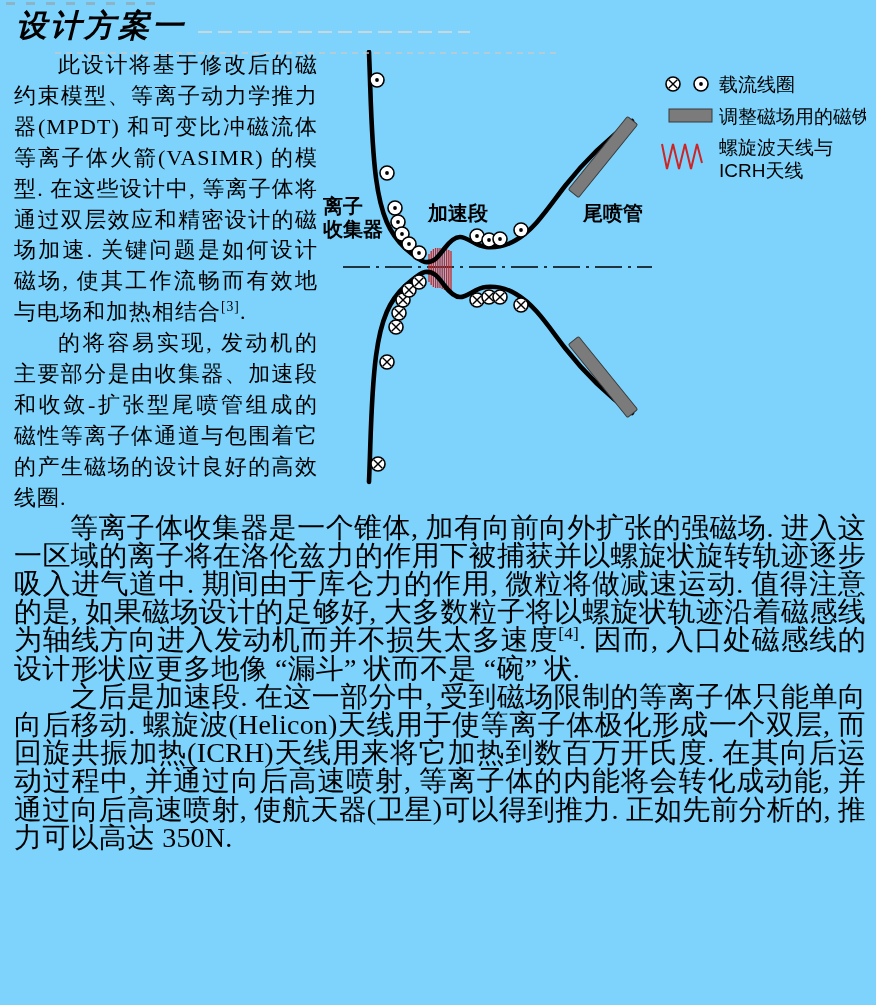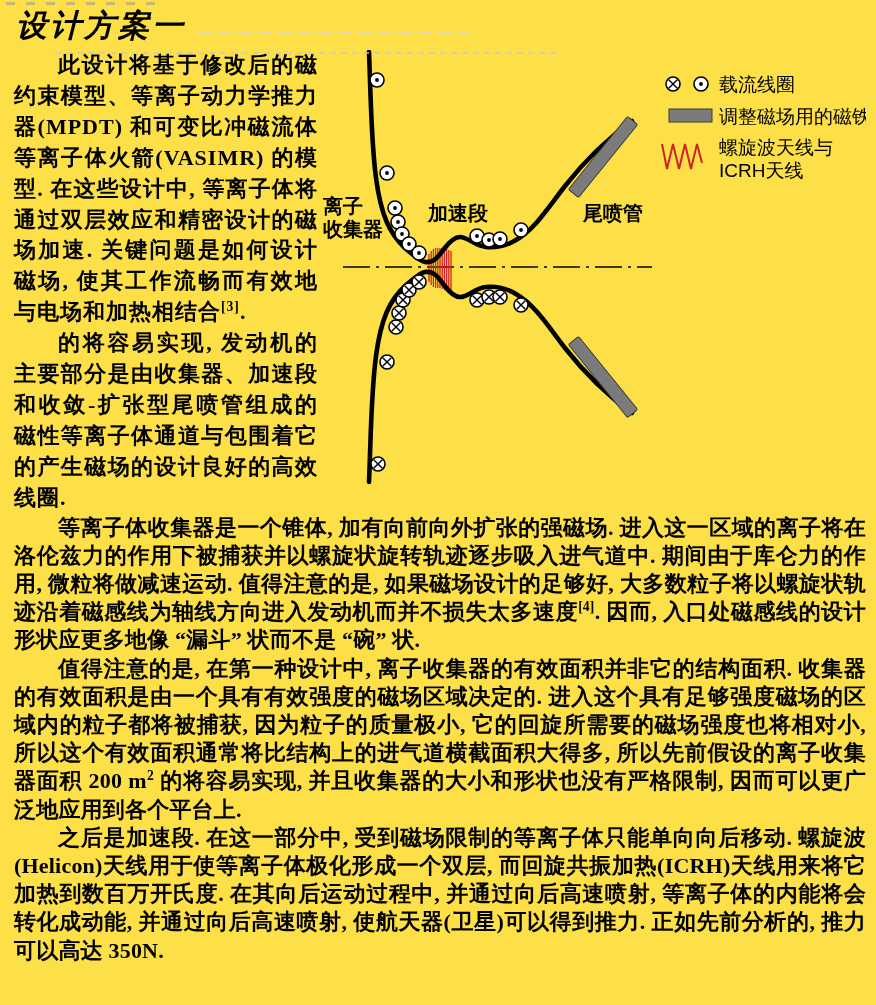--- a/index.html
+++ b/index.html
@@ -1,19 +1,19 @@
 <!DOCTYPE html>
 <html><head>
 <meta charset="utf-8">
 <style>
   html,body{margin:0;padding:0;background:#fff;}
   .page{
     position:relative;
     width:876px;height:1005px;
-    background:#fde047;color:#000;
+    background:#7dd3fc;color:#000;
     font-family:"Liberation Serif",serif;
     box-sizing:border-box;
     padding:6px 10px 0 14px;
     overflow:hidden;
   }
   .artifact{position:absolute;pointer-events:none;}
   .a1{top:2px;left:6px;width:150px;height:3px;
       background:repeating-linear-gradient(90deg,#9a9a9a 0 9px,transparent 9px 20px);
       opacity:.55;}
   .a2{top:31px;left:198px;width:272px;height:2px;
@@ -28,28 +28,28 @@
     font-size:31px;line-height:36px;
     letter-spacing:3px;
     margin:2px 0 6px 2px;
   }
   .figure-wrap{
     float:right;
     width:546px;height:440px;
     margin:0 0 4px 2px;
   }
   .figure-wrap svg{display:block;}
-  p{margin:0;text-align:justify;text-justify:inter-character;font-weight:bold;}
+  p{margin:0;text-align:justify;text-justify:inter-character;}
   p.col{
     font-size:22px;line-height:30.9px;
     text-indent:2em;letter-spacing:1px;
   }
   p.full{
     clear:right;
-    font-size:22px;line-height:28.2px;
+    font-size:28px;line-height:28.2px;
     text-indent:2em;letter-spacing:0.2px;
   }
   sup{font-size:0.62em;line-height:0;vertical-align:super;}
   svg text{font-family:"Liberation Sans",sans-serif;}
   .fig-label{font-size:20px;font-weight:bold;}
   .legend-label{font-size:19px;}
 </style>
 </head>
 <body>
 
@@ -151,17 +151,16 @@
           <polyline points="342,94 347,119 353,94 359,119 365,94 371,119 377,94 382,113" fill="none" stroke-width="2" stroke="#cf2424"></polyline>
           <text x="399" y="104" class="legend-label">螺旋波天线与</text>
           <text x="399" y="127" class="legend-label">ICRH天线</text>
         </g>
       </svg>
     </div>
 
     <p class="col">此设计将基于修改后的磁约束模型、等离子动力学推力器(MPDT) 和可变比冲磁流体等离子体火箭(VASIMR) 的模型. 在这些设计中, 等离子体将通过双层效应和精密设计的磁场加速. 关键问题是如何设计磁场, 使其工作流畅而有效地与电场和加热相结合<sup>[3]</sup>.</p>
     <p class="col">的将容易实现, 发动机的主要部分是由收集器、加速段和收敛-扩张型尾喷管组成的磁性等离子体通道与包围着它的产生磁场的设计良好的高效线圈.</p>
     <p class="full">等离子体收集器是一个锥体, 加有向前向外扩张的强磁场. 进入这一区域的离子将在洛伦兹力的作用下被捕获并以螺旋状旋转轨迹逐步吸入进气道中. 期间由于库仑力的作用, 微粒将做减速运动. 值得注意的是, 如果磁场设计的足够好, 大多数粒子将以螺旋状轨迹沿着磁感线为轴线方向进入发动机而并不损失太多速度<sup>[4]</sup>. 因而, 入口处磁感线的设计形状应更多地像 “漏斗” 状而不是 “碗” 状.</p>
-    <p class="full">值得注意的是, 在第一种设计中, 离子收集器的有效面积并非它的结构面积. 收集器的有效面积是由一个具有有效强度的磁场区域决定的. 进入这个具有足够强度磁场的区域内的粒子都将被捕获, 因为粒子的质量极小, 它的回旋所需要的磁场强度也将相对小, 所以这个有效面积通常将比结构上的进气道横截面积大得多, 所以先前假设的离子收集器面积 200 m<sup>2</sup> 的将容易实现, 并且收集器的大小和形状也没有严格限制, 因而可以更广泛地应用到各个平台上.</p>
     <p class="full">之后是加速段. 在这一部分中, 受到磁场限制的等离子体只能单向向后移动. 螺旋波(Helicon)天线用于使等离子体极化形成一个双层, 而回旋共振加热(ICRH)天线用来将它加热到数百万开氏度. 在其向后运动过程中, 并通过向后高速喷射, 等离子体的内能将会转化成动能, 并通过向后高速喷射, 使航天器(卫星)可以得到推力. 正如先前分析的, 推力可以高达 350N.</p>
 
   </div>
 </div>
 
 </body></html>

